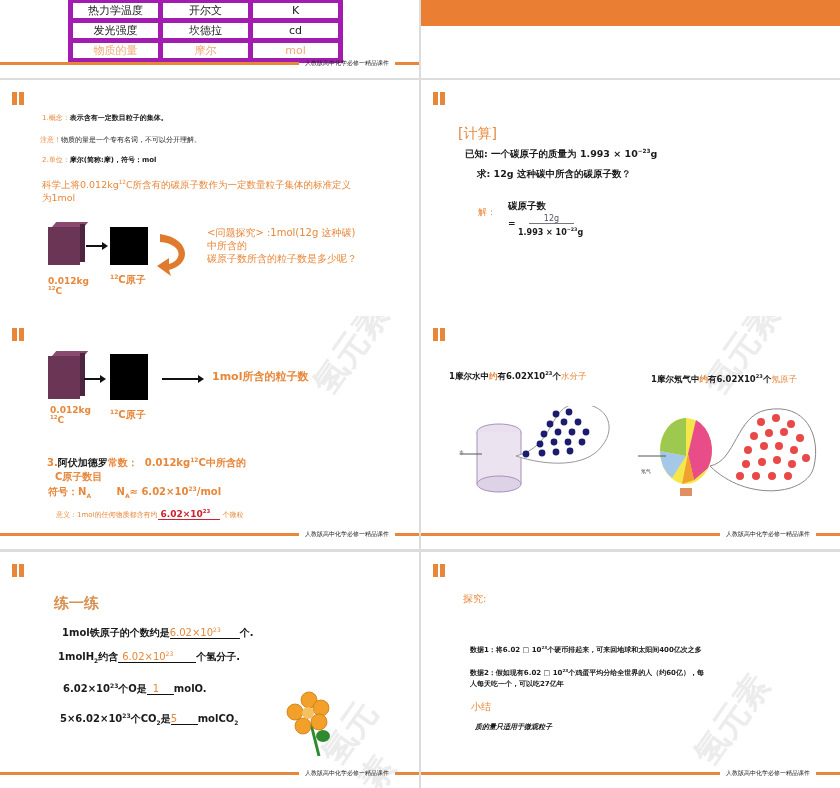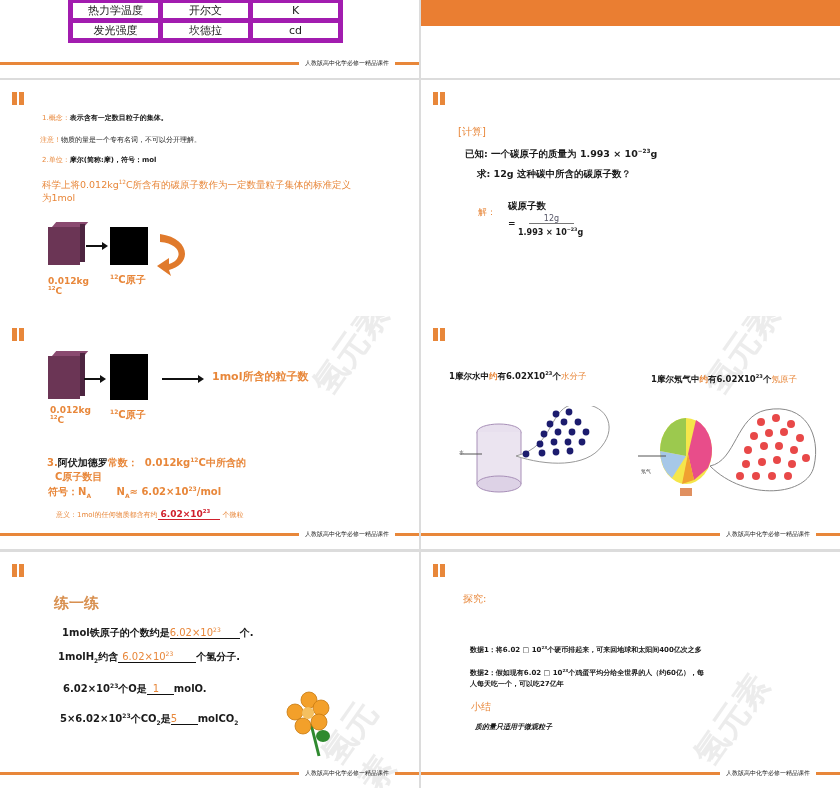--- a/index.html
+++ b/index.html
@@ -57,20 +57,25 @@
         <tr>
       <td>热力学温度</td>
       <td>开尔文</td>
       <td>K</td>
     </tr>
     <tr>
       <td>发光强度</td>
       <td>坎德拉</td>
       <td>cd</td>
     </tr>
+    <tr class="hl">
+      <td>物质的量</td>
+      <td>摩尔</td>
+      <td>mol</td>
+    </tr>
   </tbody>
     </table>
   <div class="footer">
     <div class="line-left"></div>
     <span class="label">人教版高中化学必修一精品课件</span>
     <div class="line-right"></div>
   </div>
 </div>
 
 <div class="slide s-right r0">
@@ -102,34 +107,39 @@
   <div class="atoms" style="left:110px;top:147px;width:38px;height:38px;"></div>
   <svg style="position:absolute;left:155px;top:150px;" width="40" height="48">
     <path d="M5 4 C35 8 38 34 14 40 L16 46 L2 36 L14 28 L14 34 C28 30 28 14 5 12 Z" fill="#e07a2c"></path>
   </svg>
   <div class="txt orange" style="left:48px;top:196px;font-size:9px;font-weight:bold;">
     <span>0.012kg</span><br><sup>12</sup><span>C</span>
   </div>
   <div class="txt orange" style="left:110px;top:193px;font-size:10px;font-weight:bold;">
     <sup>12</sup><span>C原子</span>
   </div>
+  <div class="txt orange" style="left:207px;top:146px;font-size:10px;line-height:13px;">
+    <span>&lt;问题探究&gt; :1mol(12g 这种碳)</span><br>
+    <span>中所含的</span><br>
+    <span>碳原子数所含的粒子数是多少呢？</span>
+  </div>
 
   <div class="footer">
     <div class="line-left"></div>
     <span class="label">人教版高中化学必修一精品课件</span>
     <div class="line-right"></div>
   </div>
 </div>
 
 <div class="slide s-right r1">
   <div class="pause-icon">
       <span></span>
       <span></span>
     </div>
-  <div class="txt orange" style="left:37px;top:45px;font-size:10px;">[计算]</div>
+  <div class="txt orange" style="left:37px;top:45px;font-size:14px;">[计算]</div>
   <div class="txt dark" style="left:44px;top:68px;font-size:9.5px;font-weight:bold;">
     <span>已知: 一个碳原子的质量为 1.993 × 10</span><sup>−23</sup><span>g</span>
   </div>
   <div class="txt dark" style="left:56px;top:88px;font-size:9.5px;font-weight:bold;">求:   12g 这种碳中所含的碳原子数？</div>
   <div class="txt orange" style="left:57px;top:126px;font-size:9px;">解：</div>
   <div class="txt dark" style="left:87px;top:120px;font-size:9.5px;font-weight:bold;">碳原子数</div>
   <div class="txt dark" style="left:87px;top:138px;font-size:9px;font-weight:bold;">=</div>
   <div class="txt" style="left:108px;top:134px;width:45px;text-align:center;font-size:8px;color:#556;border-bottom:1px solid #777;">12g</div>
   <div class="txt dark" style="left:97px;top:148px;font-size:8px;font-weight:bold;">
     <span>1.993 × 10</span><sup>−23</sup><span>g</span>

